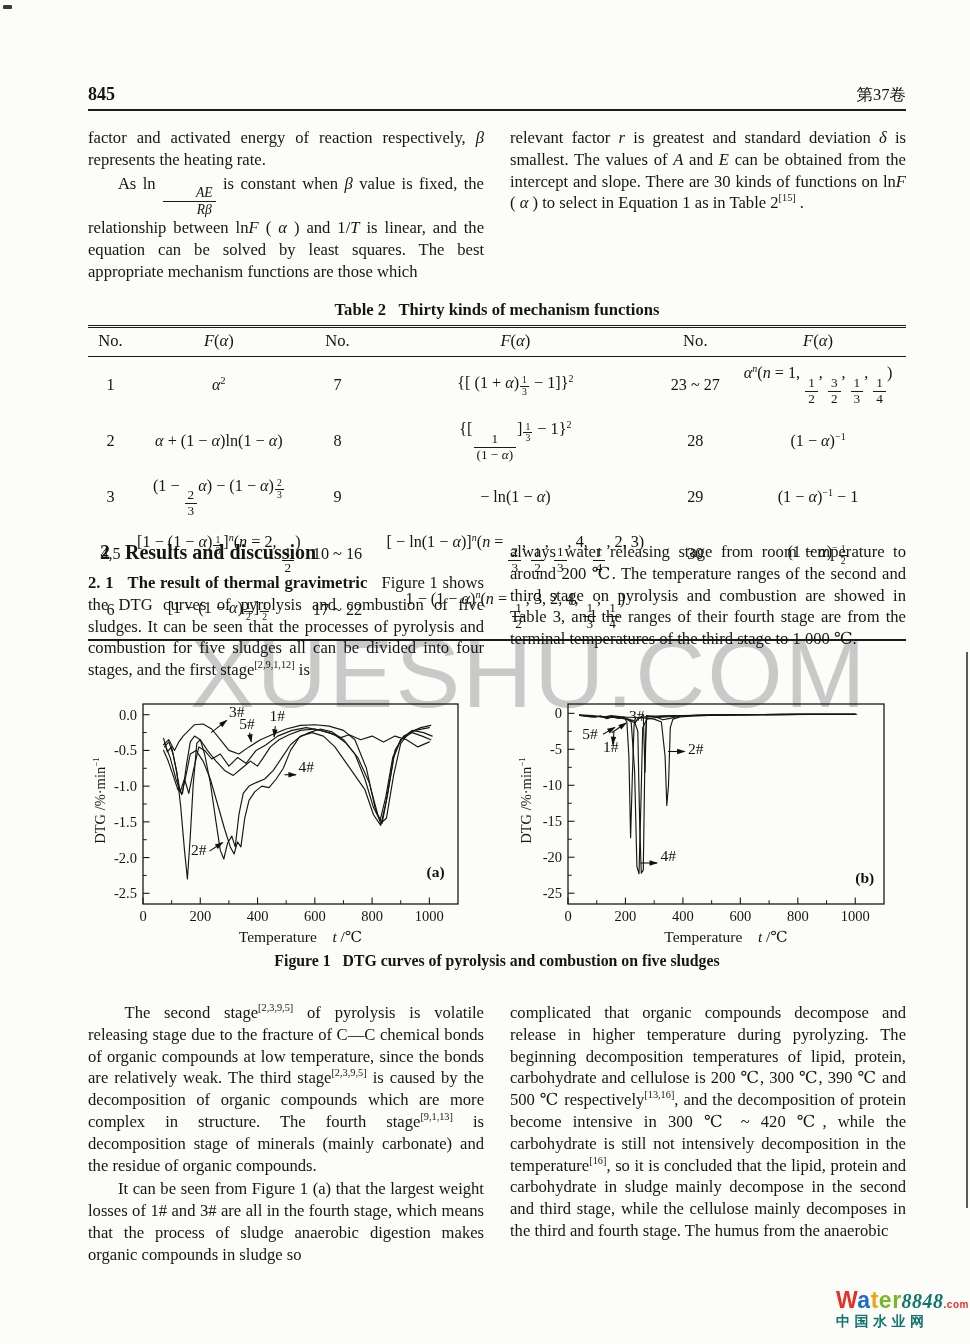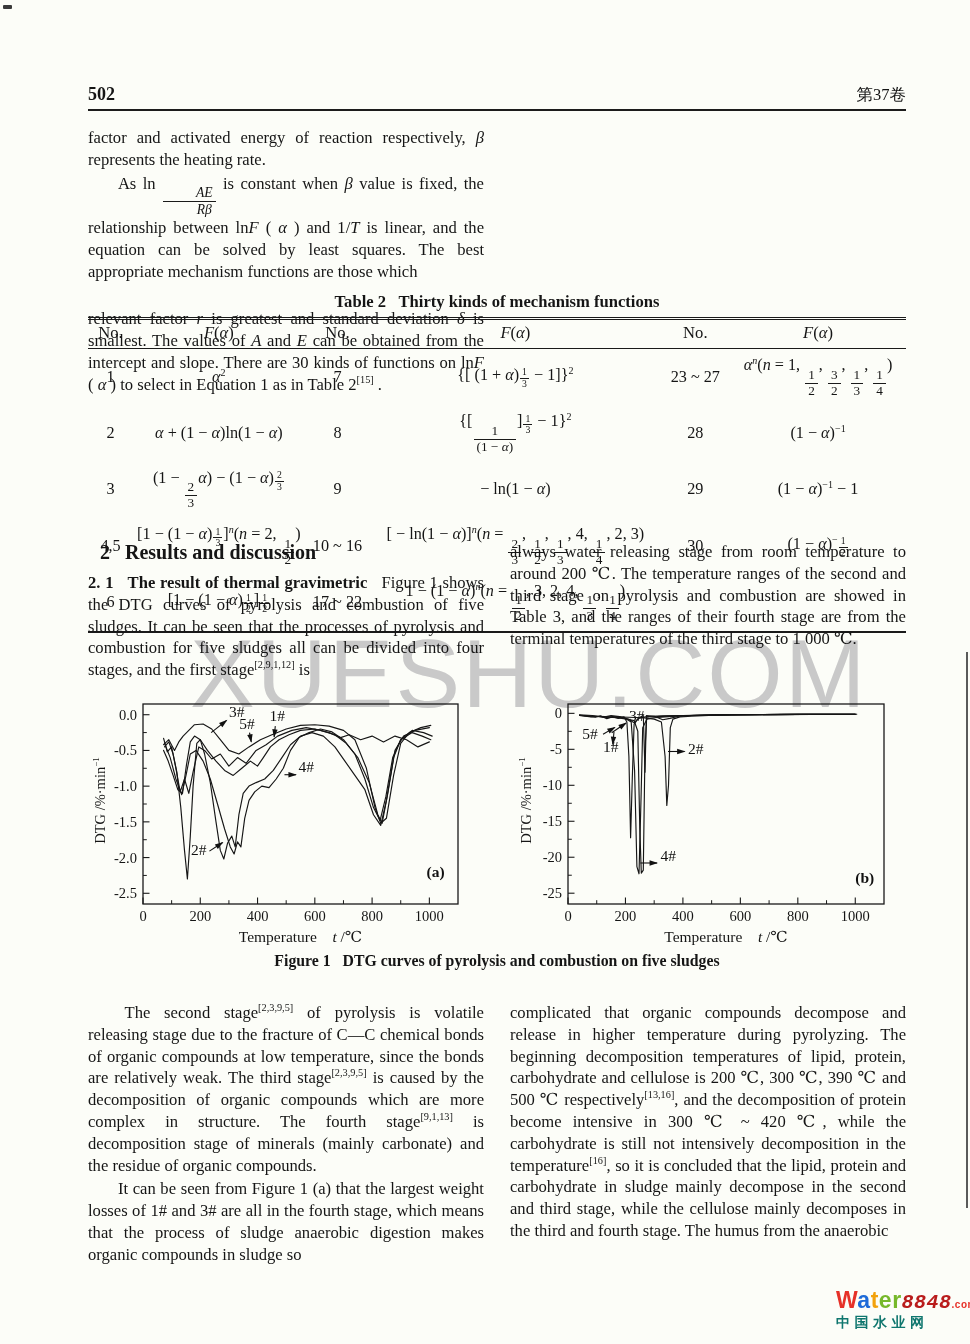--- a/index.html
+++ b/index.html
@@ -62,39 +62,39 @@
 <body>
 
 <div class="page">
 
   <div class="wm">XUESHU.COM</div>
 
   <div class="speck"></div>
   <div class="edge"></div>
 
   <div class="layer hdr">
-    <span class="pno">502</span>
+    <span class="pno">845</span>
     <span class="vol">第37卷</span>
   </div>
   <div class="layer hrule"></div>
 
-  <div class="layer cols" style="left:88px;top:127px;width:818px;flex-direction:column;">
+  <div class="layer cols" style="left:88px;top:127px;width:818px;">
     <div class="col">
       <p>factor and activated energy of reaction respectively, <i>β</i> represents the heating rate.</p>
       <p class="ind">As ln <span class="f">
             <span class="n"><i>AE</i></span>
             <span class="d"><i>Rβ</i></span>
           </span> is constant when <i>β</i> value is fixed, the relationship between ln<i>F</i> ( <i>α</i> ) and 1/<i>T</i> is linear, and the equation can be solved by least squares. The best appropriate mechanism functions are those which</p>
     </div>
     <div class="col">
       <p>relevant factor <i>r</i> is greatest and standard deviation <i>δ</i> is smallest. The values of <i>A</i> and <i>E</i> can be obtained from the intercept and slope. There are 30 kinds of functions on ln<i>F</i> ( <i>α</i> ) to select in Equation 1 as in Table 2<sup>[15]</sup> .</p>
     </div>
   </div>
 
-  <div class="layer" style="left:88px;top:292px;width:818px;">
+  <div class="layer" style="left:88px;top:300px;width:818px;">
     <div class="ttitle">Table 2&nbsp;&nbsp;&nbsp;Thirty kinds of mechanism functions</div>
     <table class="t2">
       <colgroup>
         <col style="width:5.5%">
           <col style="width:21%">
           <col style="width:8%">
         <col style="width:35.5%">
           <col style="width:8.5%">
           <col style="width:21.5%">
       </colgroup>
@@ -357,18 +357,18 @@
       <p class="ind" style="text-indent:2.2em">The second stage<sup>[2,3,9,5]</sup> of pyrolysis is volatile releasing stage due to the fracture of C—C chemical bonds of organic compounds at low temperature, since the bonds are relatively weak. The third stage<sup>[2,3,9,5]</sup> is caused by the decomposition of organic compounds which are more complex in structure. The fourth stage<sup>[9,1,13]</sup> is decomposition stage of minerals (mainly carbonate) and the residue of organic compounds.</p>
       <p class="ind">It can be seen from Figure 1 (a) that the largest weight losses of 1# and 3# are all in the fourth stage, which means that the process of sludge anaerobic digestion makes organic compounds in sludge so</p>
     </div>
     <div class="col">
       <p>complicated that organic compounds decompose and release in higher temperature during pyrolyzing. The beginning decomposition temperatures of lipid, protein, carbohydrate and cellulose is 200 ℃, 300 ℃, 390 ℃ and 500 ℃ respectively<sup>[13,16]</sup>, and the decomposition of protein become intensive in 300 ℃ ~ 420 ℃, while the carbohydrate is still not intensively decomposition in the temperature<sup>[16]</sup>, so it is concluded that the lipid, protein and carbohydrate in sludge mainly decompose in the second and third stage, while the cellulose mainly decomposes in the third and fourth stage. The humus from the anaerobic</p>
     </div>
   </div>
 
   <div class="layer logo">
     <div class="w">
-      <span style="color: rgb(230, 49, 40);">W</span><span style="color: rgb(30, 107, 216);">a</span><span style="color: rgb(242, 162, 13);">t</span><span style="color: rgb(118, 184, 42);">e</span><span style="color: rgb(118, 184, 42);">r</span><span class="num" style="color: #b91c1c; font-family: Liberation Mono, monospace;">8848</span><span class="tld" style="color: rgb(230, 49, 40);">.com</span>
+      <span style="color: rgb(230, 49, 40);">W</span><span style="color: rgb(30, 107, 216);">a</span><span style="color: rgb(242, 162, 13);">t</span><span style="color: rgb(118, 184, 42);">e</span><span style="color: rgb(118, 184, 42);">r</span><span class="num" style="color: #0f766e;">8848</span><span class="tld" style="color: rgb(230, 49, 40);">.com</span>
     </div>
     <div class="sub" style="color: #0f766e;">中国水业网</div>
   </div>
 
 </div>
 
 </body></html>

